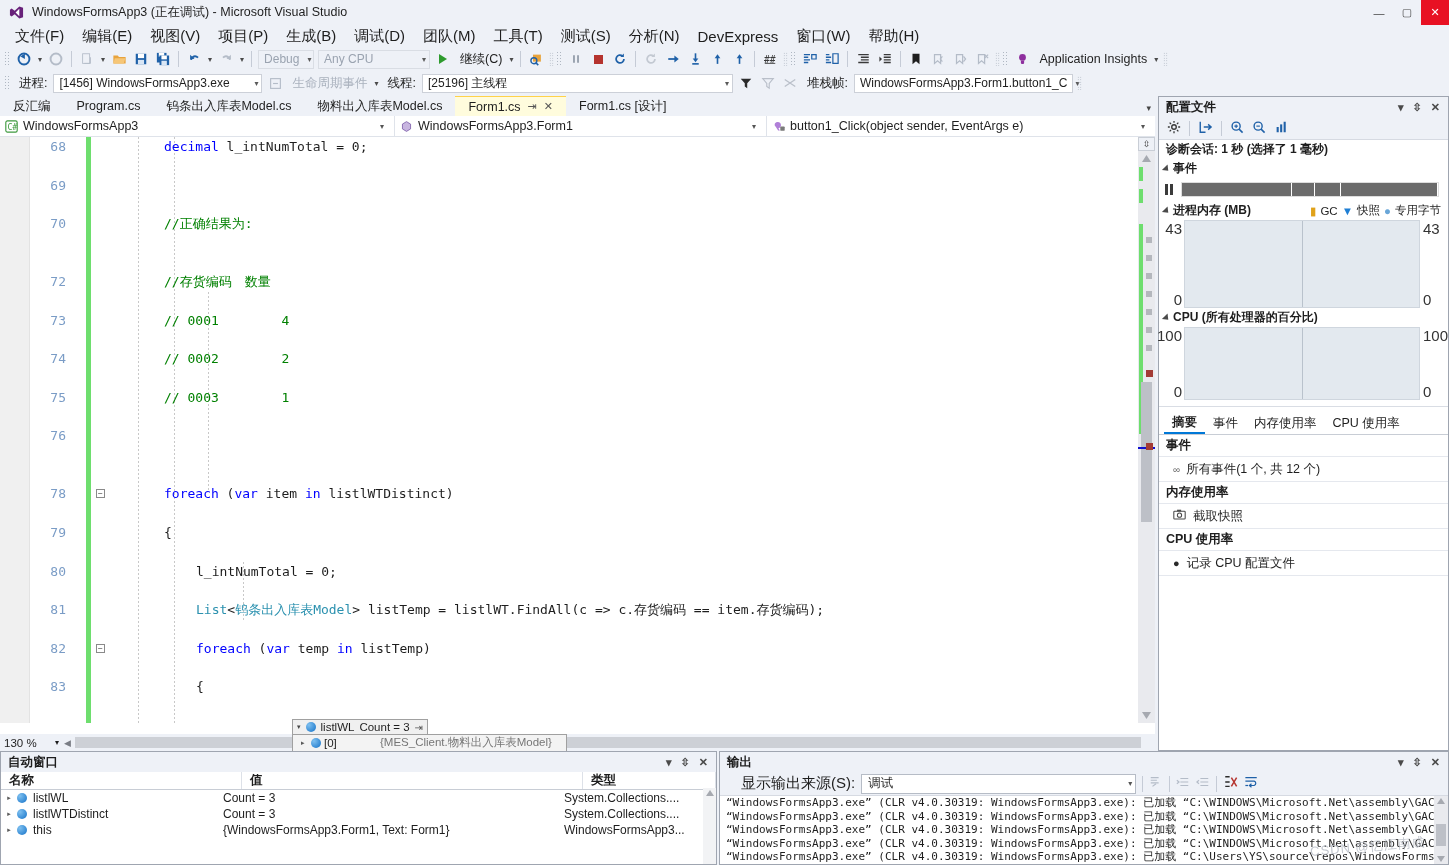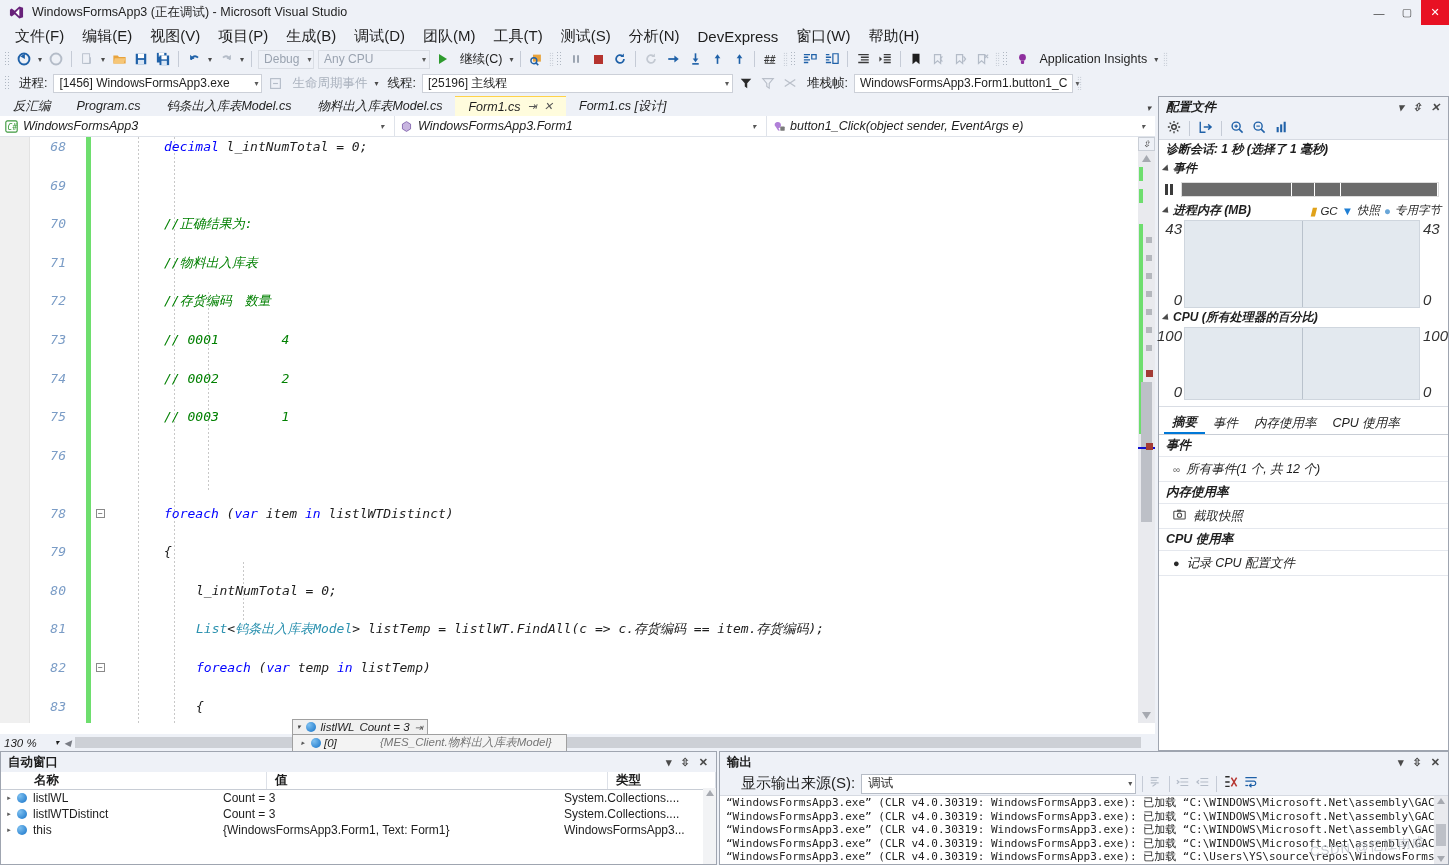--- a/index.html
+++ b/index.html
@@ -49,21 +49,21 @@
   .tb-combo .cb-caret{ margin-left:auto; padding-left:8px; font-size:8px; color:#5a5a5a;}
   .tb-label{ font-size:12.5px; padding:0 4px 0 6px; white-space:nowrap;}
   .tb-label.dis{ color:#a9b1bd;}
   .tri-green{ width:0;height:0;border-left:8px solid #2e9b2e;border-top:5px solid transparent;border-bottom:5px solid transparent;}
   .sq-red{ width:9px;height:9px;background:#b5332e;}
   .dots-handle{ width:5px;height:14px;
          background-image:radial-gradient(#9aa3b0 40%, transparent 41%);
          background-size:2.5px 2.5px; opacity:.8; margin-left:2px;}
 
   
-  .main{ position:absolute; left:0; top:96px; width:1449px; height:655px;font-style:italic; }
+  .main{ position:absolute; left:0; top:96px; width:1449px; height:655px; }
 
   
   .editor-col{ position:absolute; left:0; top:0; width:1155px; height:655px; background:#fff;}
 
   .tabstrip{ height:20px; background:#eef1f7; display:flex; align-items:flex-end; position:relative;}
   .doctab{ height:20px; padding:0 13px; display:flex; align-items:center; font-size:12.5px;
            color:#1e1e1e; white-space:nowrap;}
   .doctab.active{ background:#fffcdd; border-top:1px solid #ffd24a; color:#1e1e1e; position:relative;}
   .doctab.active .pin, .doctab.active .xb{ margin-left:7px; font-size:11px; color:#555;}
   .tab-overflow{ position:absolute; right:4px; bottom:3px; font-size:9px; color:#444;}
@@ -167,21 +167,21 @@
   .dtab.active{ font-weight:bold; border-bottom:2px solid #0078d7;}
   .diag-sec{ height:22px; display:flex;align-items:center; font-weight:bold; font-size:12.5px;
              padding-left:7px; border-bottom:1px solid #e5e8ee;}
   .diag-item{ height:25px; display:flex;align-items:center; gap:7px; padding-left:14px; font-size:12.5px;
               border-bottom:1px solid #e5e8ee;}
 
   
   .bottom{ position:absolute; left:0; top:751px; width:1449px; height:114px; }
   .autos{ position:absolute; left:0; top:0; width:717px; height:114px; background:#fff; border:1px solid #9fa5b0;}
   .outp{ position:absolute; left:719px; top:0; width:730px; height:114px; background:#fff; border:1px solid #9fa5b0;}
-  .grid-head{ height:18px; display:flex; background:#fff; border-bottom:1px solid #c8cdd5; font-size:12.5px;padding-left:25px;}
+  .grid-head{ height:18px; display:flex; background:#fff; border-bottom:1px solid #c8cdd5; font-size:12.5px;}
   .gh{ padding-left:8px; display:flex; align-items:center; border-right:1px solid #dde1e8; font-weight:bold;}
   .grow{ height:16px; display:flex; align-items:center; font-size:12px;}
   .gc{ padding-left:8px; display:flex; align-items:center; overflow:hidden; white-space:nowrap;}
   .gexp{ width:16px; text-align:center; font-size:7px; color:#5a5a5a;}
 
   .out-tb{ height:24px; display:flex; align-items:center; gap:6px; padding-left:6px; background:#eef1f7;
            border-bottom:1px solid #d6dae2;}
   .out-tb .lbl{ font-size:15px;margin-left:15px;}
   .out-combo{ width:275px; height:20px; border:1px solid #b6bcc6; background:#fff;
               display:flex;align-items:center; padding:0 3px 0 6px; font-size:12.5px;}
@@ -544,21 +544,20 @@
         <div class="vline" style="left:243px;top:425px;height:60px"></div>
 
         <div class="exec-arrow" style="top:606px">
             <i></i>
           </div>
 
         <div class="code-scroll" id="code-scroll">
             <div class="cline" style="top: 0px;"><span class="lnum">68</span><span class="ctext" style="left: 164px;"><span class="kw">decimal</span> l_intNumTotal = <span class="num">0</span>;</span></div>
             <div class="cline" style="top: 19.3px;"><span class="lnum">69</span><span class="ctext" style="left: 100px;"></span></div>
             <div class="cline" style="top: 38.6px;"><span class="lnum">70</span><span class="ctext" style="left: 164px;"><span class="cmt">//正确结果为:</span></span></div>
-            <div class="cline" style="top: 57.9px;"><span class="lnum">71</span><span class="ctext" style="left: 164px;"><span class="cmt">//物料出入库表</span></span></div>
             <div class="cline" style="top: 77.2px;"><span class="lnum">72</span><span class="ctext" style="left: 164px;"><span class="cmt">//存货编码　数量</span></span></div>
             <div class="cline" style="top: 96.5px;"><span class="lnum">73</span><span class="ctext" style="left: 164px;"><span class="cmt">// 0001        4</span></span></div>
             <div class="cline" style="top: 115.8px;"><span class="lnum">74</span><span class="ctext" style="left: 164px;"><span class="cmt">// 0002        2</span></span></div>
             <div class="cline" style="top: 135.1px;"><span class="lnum">75</span><span class="ctext" style="left: 164px;"><span class="cmt">// 0003        1</span></span></div>
             <div class="cline" style="top: 154.4px;"><span class="lnum">76</span><span class="ctext" style="left: 100px;"></span></div>
             <div class="cline" style="top: 193px;"><span class="lnum">78</span><span class="collapse">−</span><span class="ctext" style="left: 164px;"><span class="kw">foreach</span> (<span class="kw">var</span> item <span class="kw">in</span> listlWTDistinct)</span></div>
             <div class="cline" style="top: 212.3px;"><span class="lnum">79</span><span class="ctext" style="left: 164px;">{</span></div>
             <div class="cline" style="top: 231.6px;"><span class="lnum">80</span><span class="ctext" style="left: 196px;">l_intNumTotal = <span class="num">0</span>;</span></div>
             <div class="cline" style="top: 250.9px;"><span class="lnum">81</span><span class="ctext" style="left: 196px;"><span class="cls">List</span>&lt;<span class="cls">钨条出入库表Model</span>&gt; listTemp = listlWT.FindAll(c =&gt; c.存货编码 == item.存货编码);</span></div>
             <div class="cline" style="top: 270.2px;"><span class="lnum">82</span><span class="collapse">−</span><span class="ctext" style="left: 196px;"><span class="kw">foreach</span> (<span class="kw">var</span> temp <span class="kw">in</span> listTemp)</span></div>

